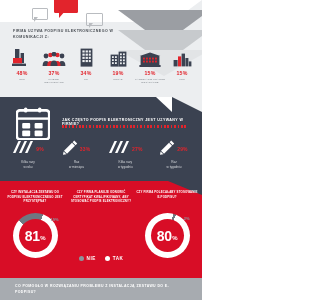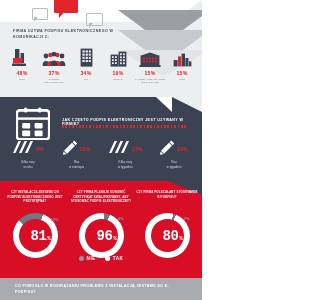--- a/index.html
+++ b/index.html
@@ -61,22 +61,22 @@
   
   .sec-red{position:relative;width:202px;height:97px;background:#d80d26;overflow:hidden;}
   .red-notch{position:absolute;right:0;top:0;width:0;height:0;border-top:14px solid #3b4251;border-left:34px solid transparent;}
   .q-row{position:absolute;left:4px;top:9px;width:194px;display:flex;justify-content:space-between;}
   .qcol{width:62px;text-align:center;}
   .qtxt{font-size:2.85px;line-height:1.65;font-weight:bold;color:#ffffff;text-transform:uppercase;letter-spacing:.18px;min-height:16px;}
   .donut-row{position:absolute;left:4px;top:32px;width:194px;display:flex;justify-content:space-between;}
   .dcol{width:62px;display:flex;justify-content:center;}
   .donut{position:relative;width:45px;height:45px;border-radius:50%;}
   .donut .hole{position:absolute;left:6px;top:6px;width:33px;height:33px;border-radius:50%;background:#d80d26;}
-  .dval{position:absolute;left:18px;top:0;width:45px;height:45px;display:flex;align-items:center;
-    font-size:14px;font-weight:bold;color:#ffffff;letter-spacing:-.3px;font-family:Liberation Mono, monospace;}
+  .dval{position:absolute;left:0;top:0;width:45px;height:45px;display:flex;align-items:center;justify-content:center;
+    font-size:14px;font-weight:bold;color:#ffffff;letter-spacing:-.3px;}
   .dval .sm{font-size:6px;font-weight:bold;margin-left:.5px;align-self:center;padding-top:5px;}
   .dsmall{position:absolute;font-size:4px;font-weight:bold;color:#8d949c;}
 
   .legend{position:absolute;left:0;bottom:17px;width:202px;display:flex;justify-content:center;align-items:center;gap:9px;}
   .lgi{display:flex;align-items:center;gap:3px;}
   .lgdot{width:5px;height:5px;border-radius:50%;}
   .lgtx{font-size:4.6px;font-weight:bold;color:#ffffff;letter-spacing:.5px;}
 
   
   .sec-bot{position:relative;width:202px;height:22px;background:#a7abb0;}
@@ -354,30 +354,20 @@
         <div class="donut" style="background:conic-gradient(from 20deg,#ffffff 0 291.6deg,#6f7781 291.6deg 360deg);">
           <div class="hole"></div>
           <div class="dval">
             <span>81</span>
               <span class="sm">%</span>
           </div>
           <div class="dsmall" style="right:-1px;top:4px;">19%</div>
         </div>
       </div>
 
-      <div class="dcol">
-        <div class="donut" style="background:conic-gradient(from 22deg,#ffffff 0 345.6deg,#6f7781 345.6deg 360deg);">
-          <div class="hole"></div>
-          <div class="dval">
-            <span>96</span>
-              <span class="sm">%</span>
-          </div>
-          <div class="dsmall" style="right:0px;top:3px;">4%</div>
-        </div>
-      </div>
 
       <div class="dcol">
         <div class="donut" style="background:conic-gradient(from 22deg,#ffffff 0 352.8deg,#6f7781 352.8deg 360deg);">
           <div class="hole"></div>
           <div class="dval">
             <span>80</span>
               <span class="sm">%</span>
           </div>
           <div class="dsmall" style="right:0px;top:3px;">2%</div>
         </div>

